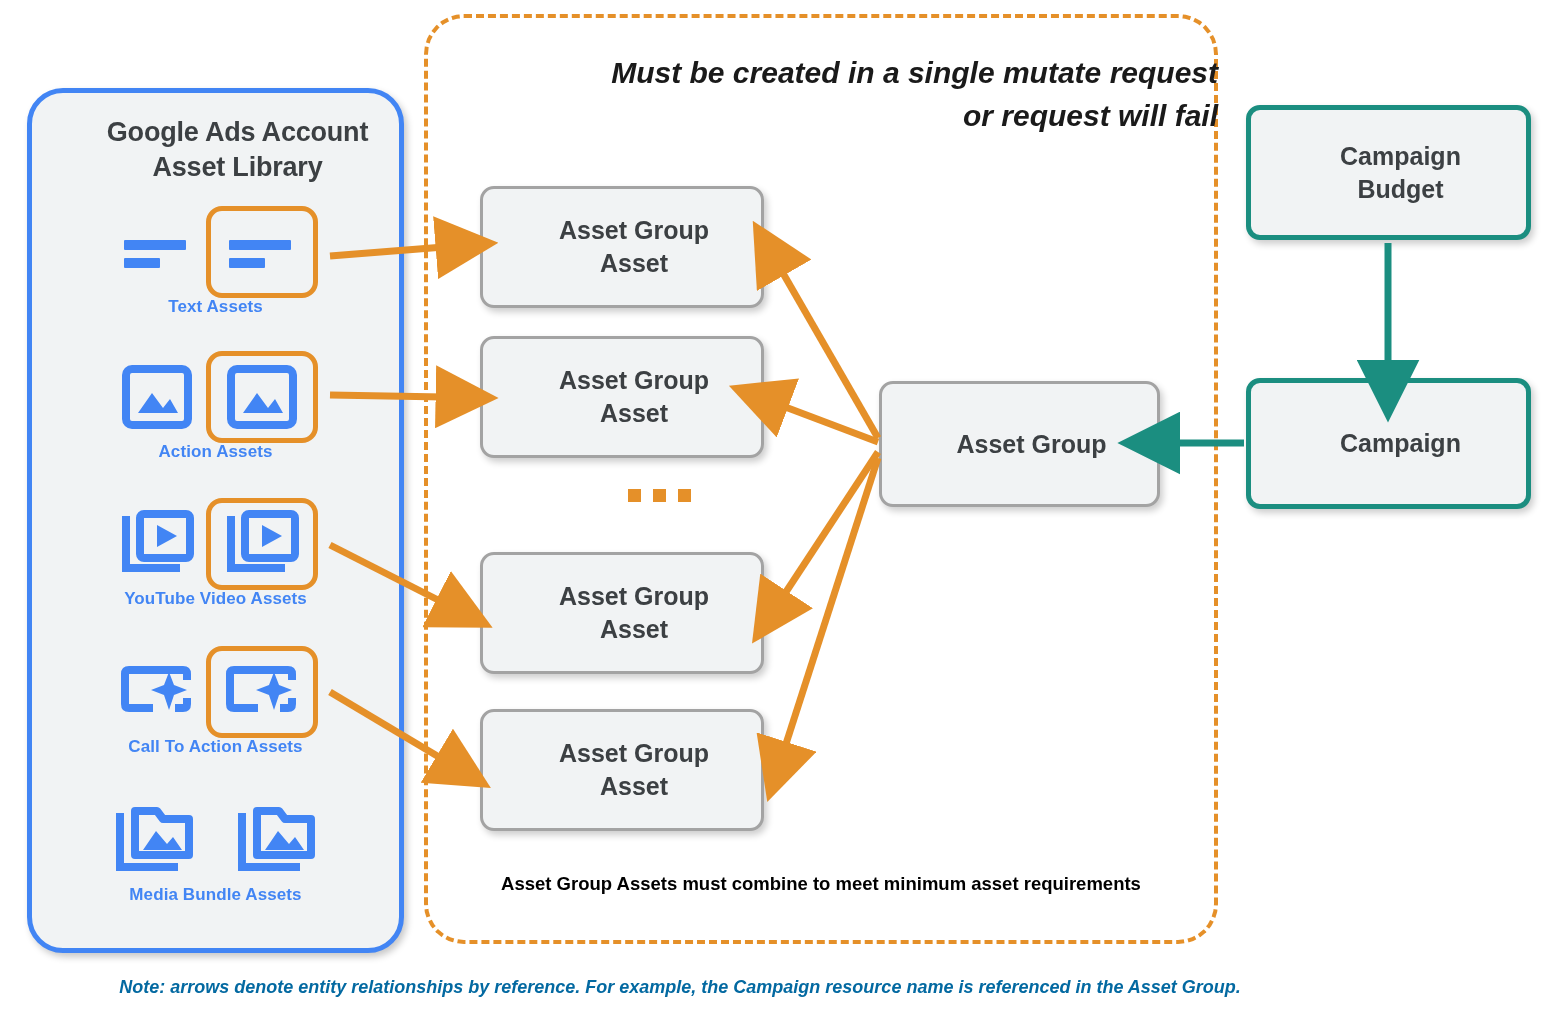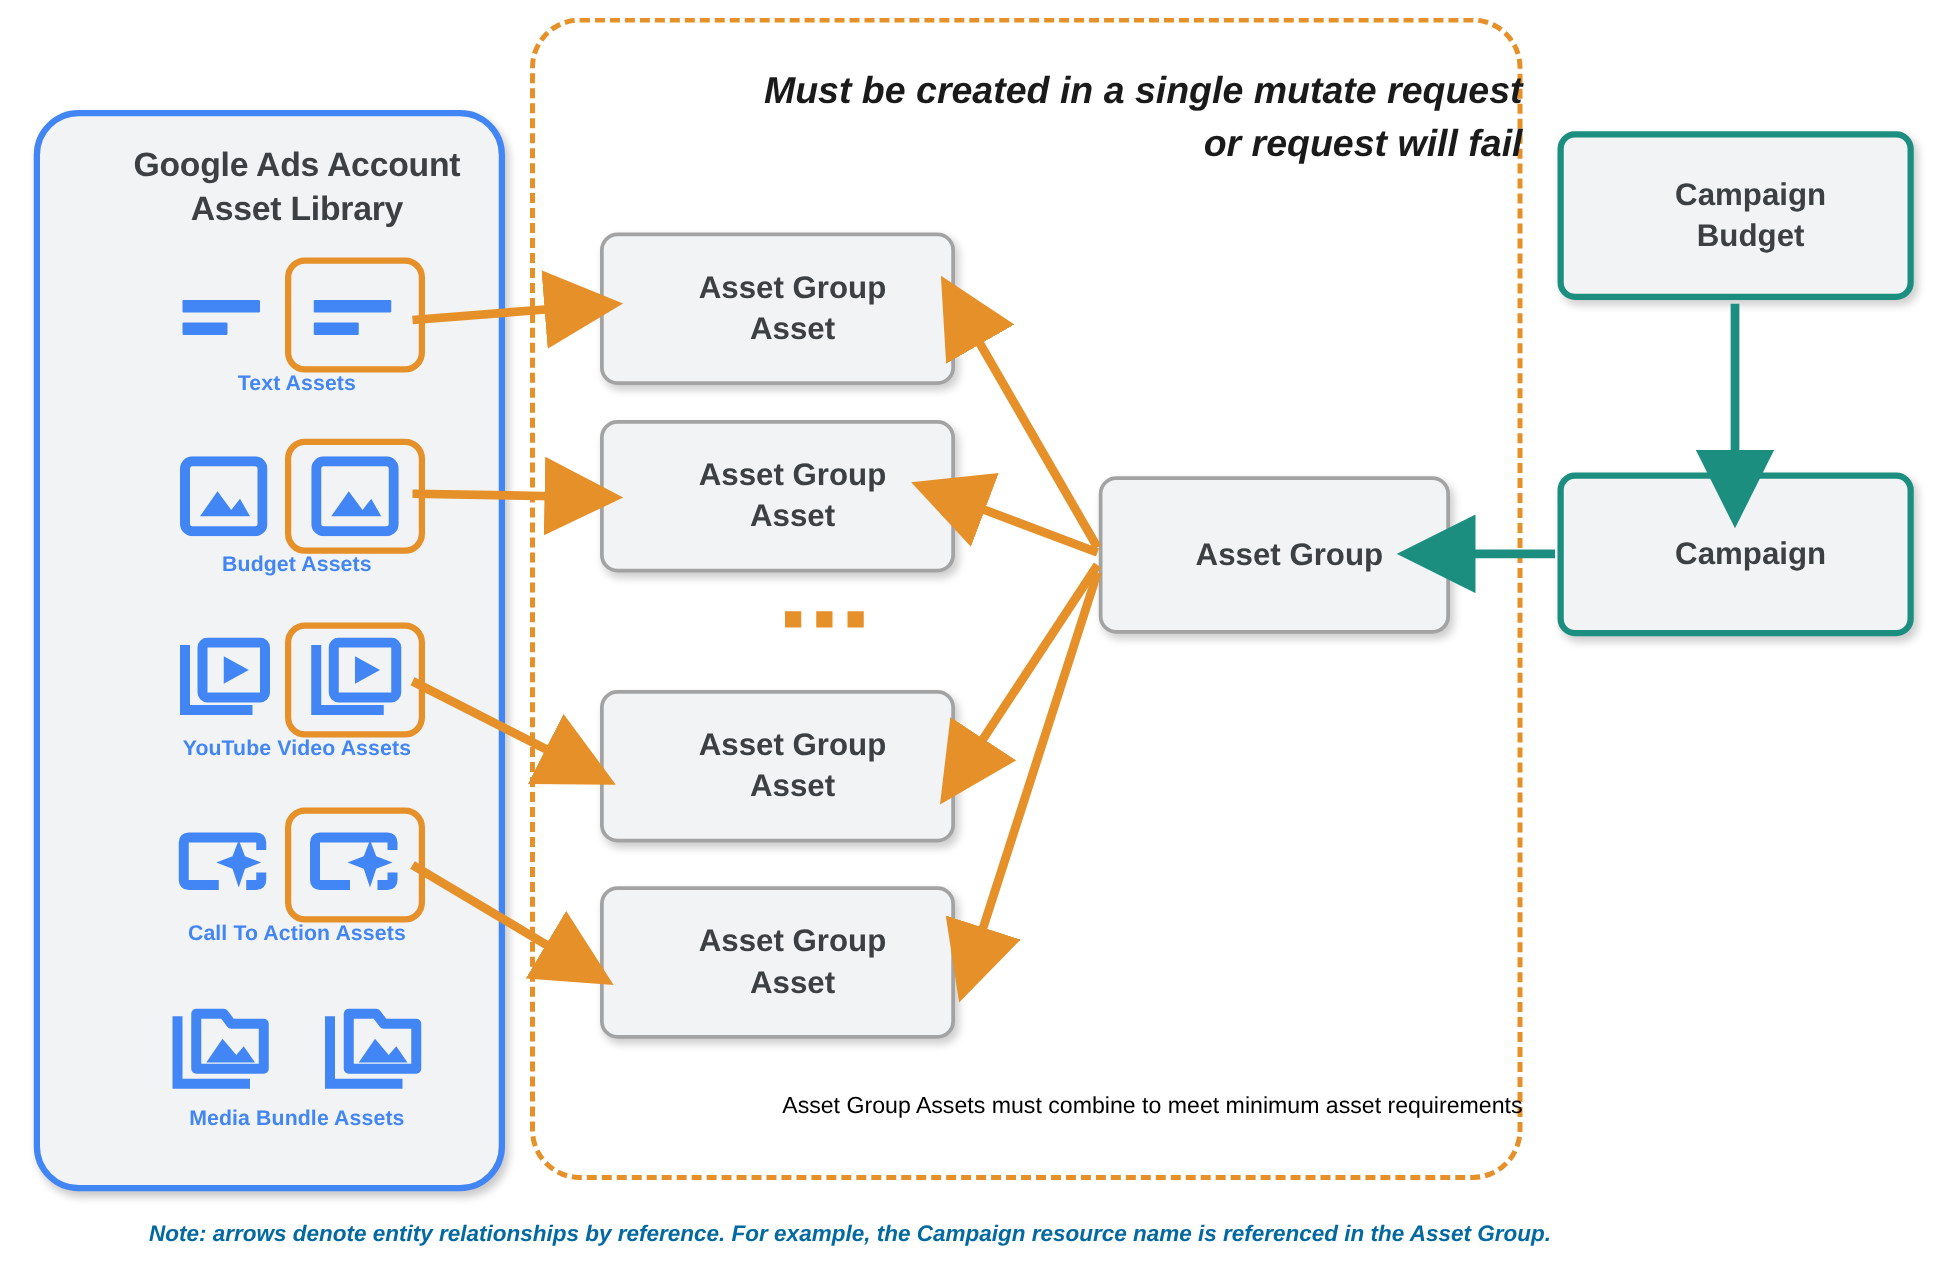--- a/index.html
+++ b/index.html
@@ -18,21 +18,21 @@
     background:#f1f3f4;border:5px solid #4285f4;border-radius:36px;
     box-shadow:3px 4px 7px rgba(0,0,0,0.22);
     z-index:2;
   }
   .library-title{
     position:absolute;left:0;top:22px;width:100%;
     text-align:center;font-size:27px;font-weight:bold;color:#3c4043;
     line-height:1.28;letter-spacing:-0.2px;padding-left:22px;
   }
 
-  .asset-row{position:absolute;left:0;width:100%;height:120px;padding-left:44px;}
+  .asset-row{position:absolute;left:0;width:100%;height:120px;}
   .asset-icons{
     position:absolute;left:0;top:0;width:100%;height:94px;
     display:flex;align-items:center;justify-content:center;gap:6px;
   }
   .icon-plain{width:86px;height:86px;display:flex;align-items:center;justify-content:center;}
   .icon-boxed{
     width:112px;height:92px;border:5px solid #e59029;border-radius:16px;
     display:flex;align-items:center;justify-content:center;box-sizing:border-box;
   }
   .asset-label{
@@ -46,21 +46,21 @@
     border:4px dashed #e59029;border-radius:40px;background:transparent;
     box-sizing:border-box;z-index:1;
   }
   .mutate-title{
     position:absolute;left:424px;top:52px;width:794px;
     text-align:right;font-size:30px;font-weight:bold;font-style:italic;
     color:#1a1a1a;line-height:1.42;z-index:3;
   }
   .mutate-footnote{
     position:absolute;left:424px;top:873px;width:794px;
-    text-align:right;font-size:18.5px;font-weight:normal;color:#000;z-index:3;
+    text-align:center;font-size:18.5px;font-weight:bold;color:#000;z-index:3;
   }
 
   
   .node{
     position:absolute;background:#f1f3f4;box-sizing:border-box;
     border-radius:14px;display:flex;align-items:center;justify-content:center;
     text-align:center;font-size:25px;font-weight:bold;color:#3c4043;
     line-height:1.32;box-shadow:3px 4px 7px rgba(0,0,0,0.20);z-index:4;padding-left:24px;
   }
   .node.orange{border:3px solid #a3a3a3;}
@@ -154,21 +154,21 @@
             <path d="M16,48 L30,28 L41,43 L48,34 L56,48 z" fill="#4285f4"></path>
           </svg>
         </div>
         <div class="icon-boxed">
           <svg width="70" height="64" viewBox="0 0 70 64">
             <rect x="4" y="4" width="62" height="56" rx="6" fill="none" stroke="#4285f4" stroke-width="8"></rect>
             <path d="M16,48 L30,28 L41,43 L48,34 L56,48 z" fill="#4285f4"></path>
           </svg>
         </div>
       </div>
-      <div class="asset-label">Budget Assets</div>
+      <div class="asset-label">Action Assets</div>
     </div>
 
     <div class="asset-row" style="top:404px">
       <div class="asset-icons">
         <div class="icon-plain">
           <svg width="76" height="68" viewBox="0 0 76 68">
             <path d="M7,10 L7,58 L57,58" fill="none" stroke="#4285f4" stroke-width="8" stroke-linecap="square"></path>
             <rect x="21" y="4" width="50" height="44" rx="4" fill="none" stroke="#4285f4" stroke-width="8"></rect>
             <path d="M38,15 L58,26 L38,37 z" fill="#4285f4"></path>
           </svg>

